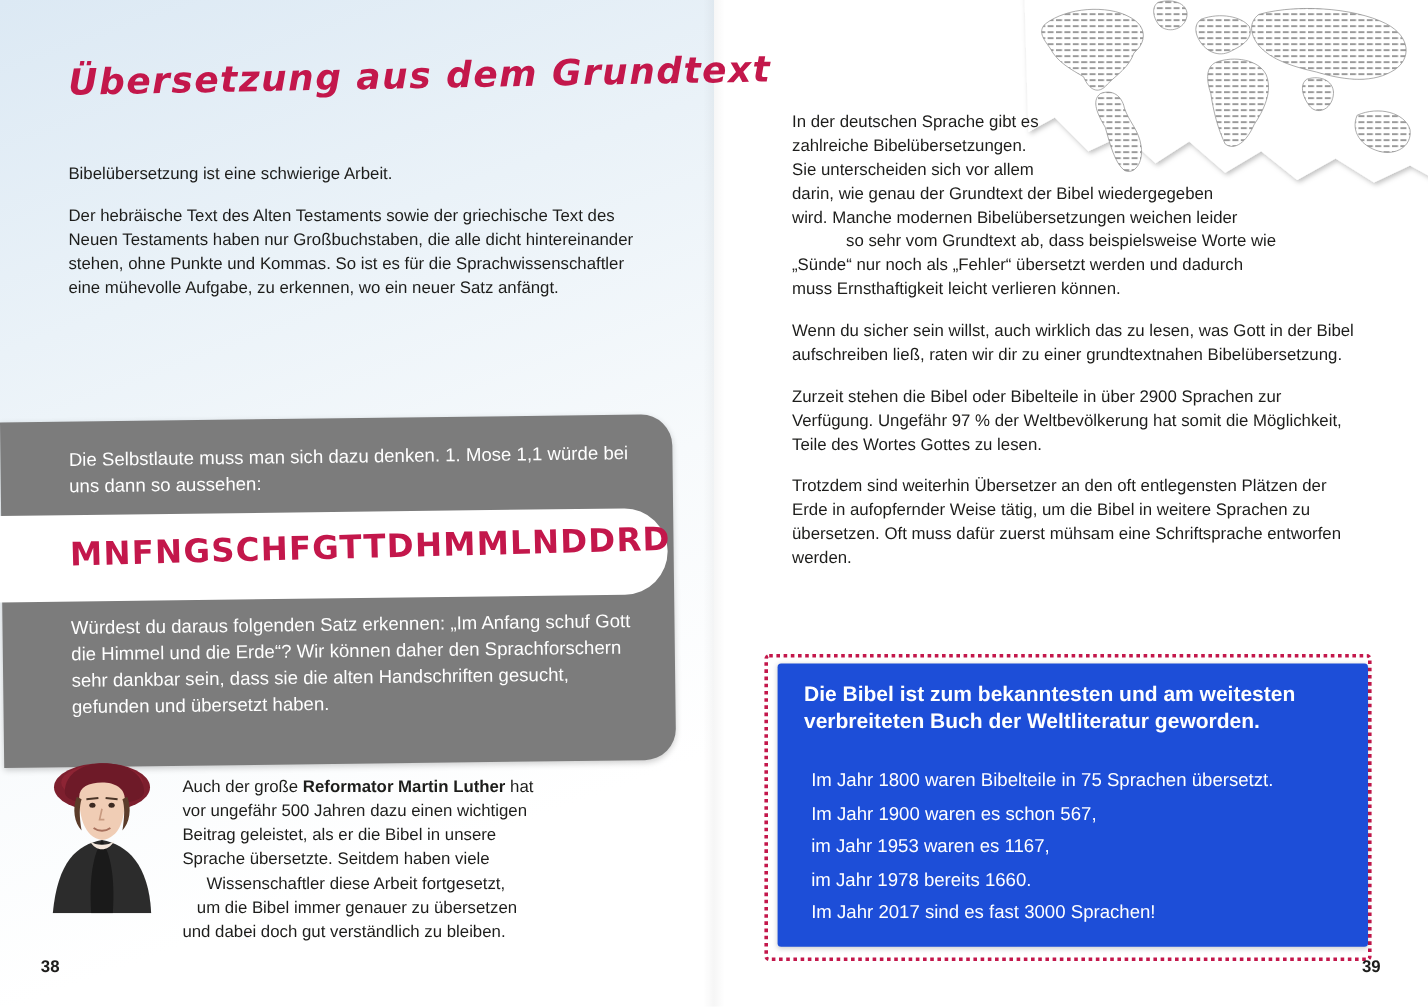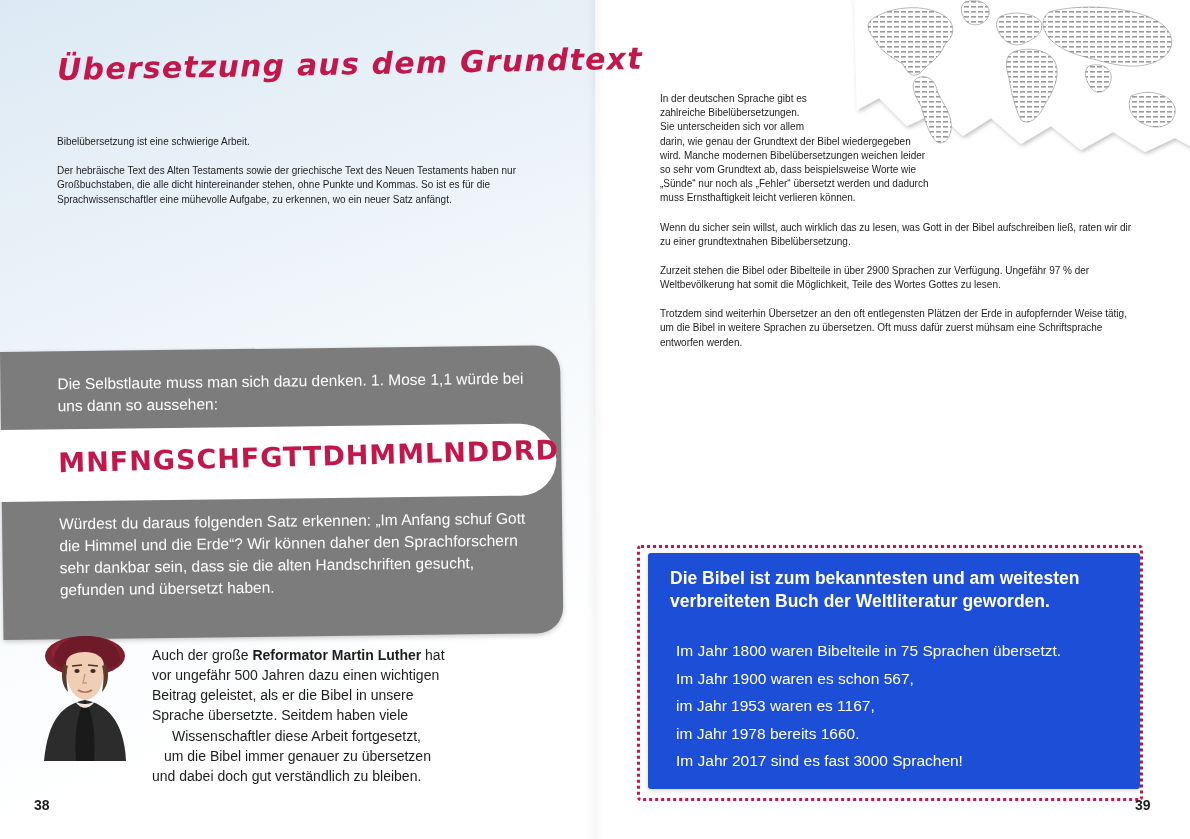--- a/index.html
+++ b/index.html
@@ -46,21 +46,21 @@
     color: #c3174b;
     letter-spacing: 1.2px;
     transform: rotate(-1.1deg);
     transform-origin: left center;
     white-space: nowrap;
   }
 
   
   .body-col {
     position: absolute;
-    font-size: 10px;
+    font-size: 14px;
     line-height: 1.42;
     color: #1d1d1b;
   }
   .body-col p {
     margin: 0 0 15px 0;
   }
   .left-col {
     left: 57px; top: 135px;
     width: 478px;
   }
@@ -292,21 +292,21 @@
 
 <div class="folio folio-left">38</div>
 
 <div class="body-col right-col">
   <p class="first" style="width:auto;">
     <span style="display:block;width:300px;">In der deutschen Sprache gibt es</span>
     <span style="display:block;width:300px;">zahlreiche Bibelübersetzungen.</span>
     <span style="display:block;width:300px;">Sie unterscheiden sich vor allem</span>
     <span style="display:block;">darin, wie genau der Grundtext der Bibel wiedergegeben</span>
     <span style="display:block;">wird. Manche modernen Bibelübersetzungen weichen leider</span>
-    <span style="display:block;">so sehr vom Grundtext ab, dass beispielsweise Worte wie</span>
+    <span style="display:block;margin-left:45px;">so sehr vom Grundtext ab, dass beispielsweise Worte wie</span>
     <span style="display:block;">„Sünde“ nur noch als „Fehler“ übersetzt werden und dadurch</span>
     <span style="display:block;">muss Ernsthaftigkeit leicht verlieren können.</span>
   </p>
   <p>Wenn du sicher sein willst, auch wirklich das zu lesen, was Gott in der Bibel aufschreiben ließ, raten wir dir zu einer grundtextnahen Bibelübersetzung.</p>
   <p>Zurzeit stehen die Bibel oder Bibelteile in über 2900 Sprachen zur Verfügung. Ungefähr 97 % der Weltbevölkerung hat somit die Möglichkeit, Teile des Wortes Gottes zu lesen.</p>
   <p>Trotzdem sind weiterhin Übersetzer an den oft entlegensten Plätzen der Erde in aufopfernder Weise tätig, um die Bibel in weitere Sprachen zu übersetzen. Oft muss dafür zuerst mühsam eine Schriftsprache entworfen werden.</p>
 </div>
 
 <div class="red-box"></div>
 <div class="red-box-inner">

